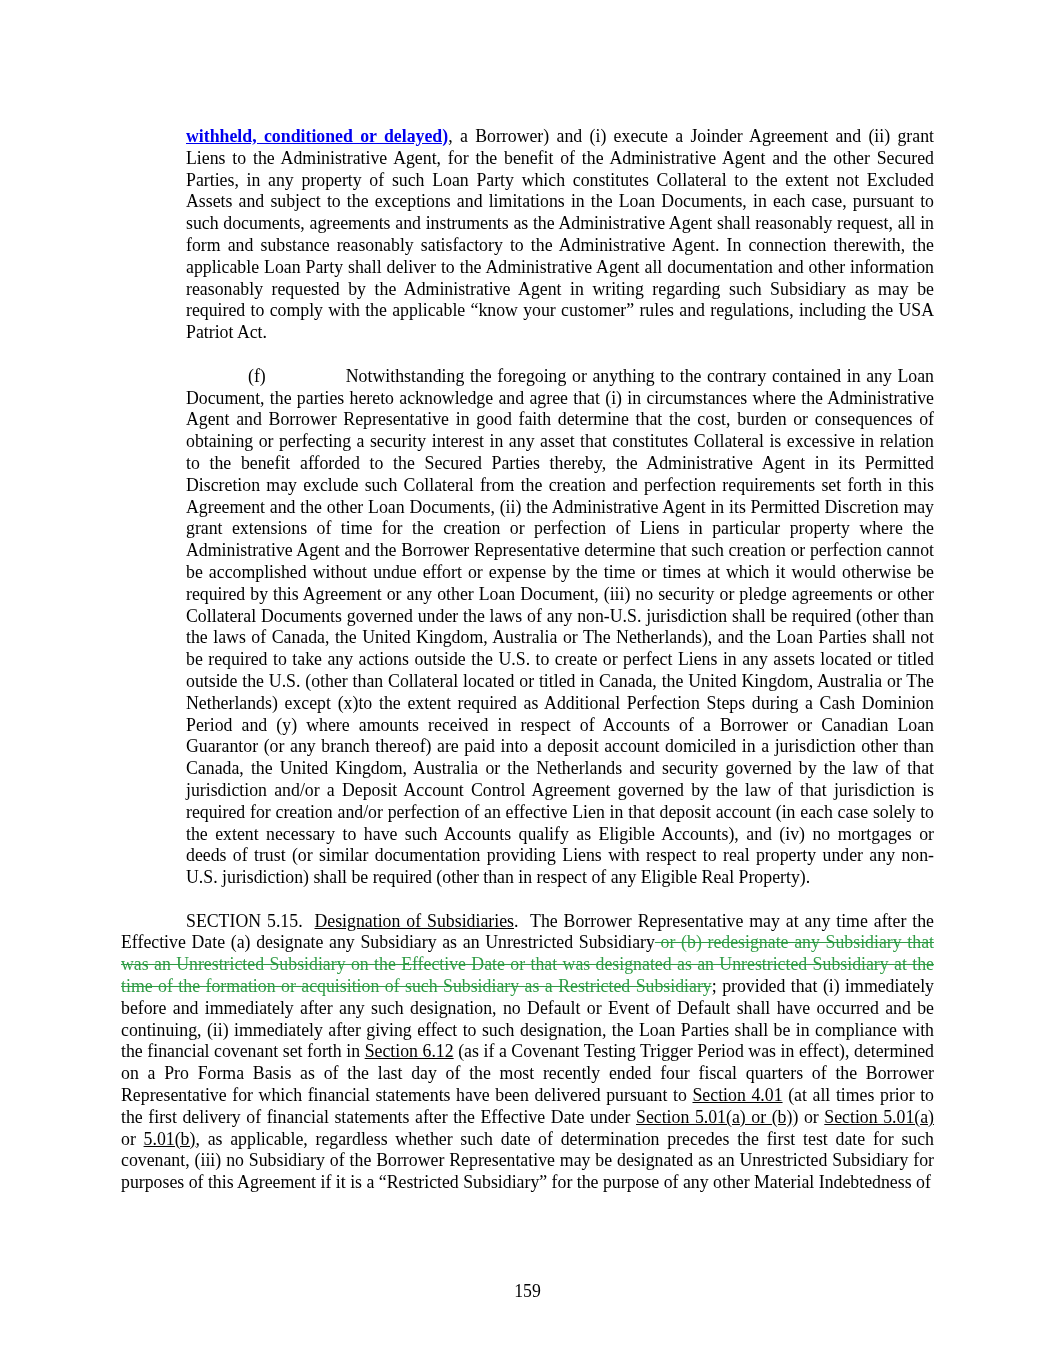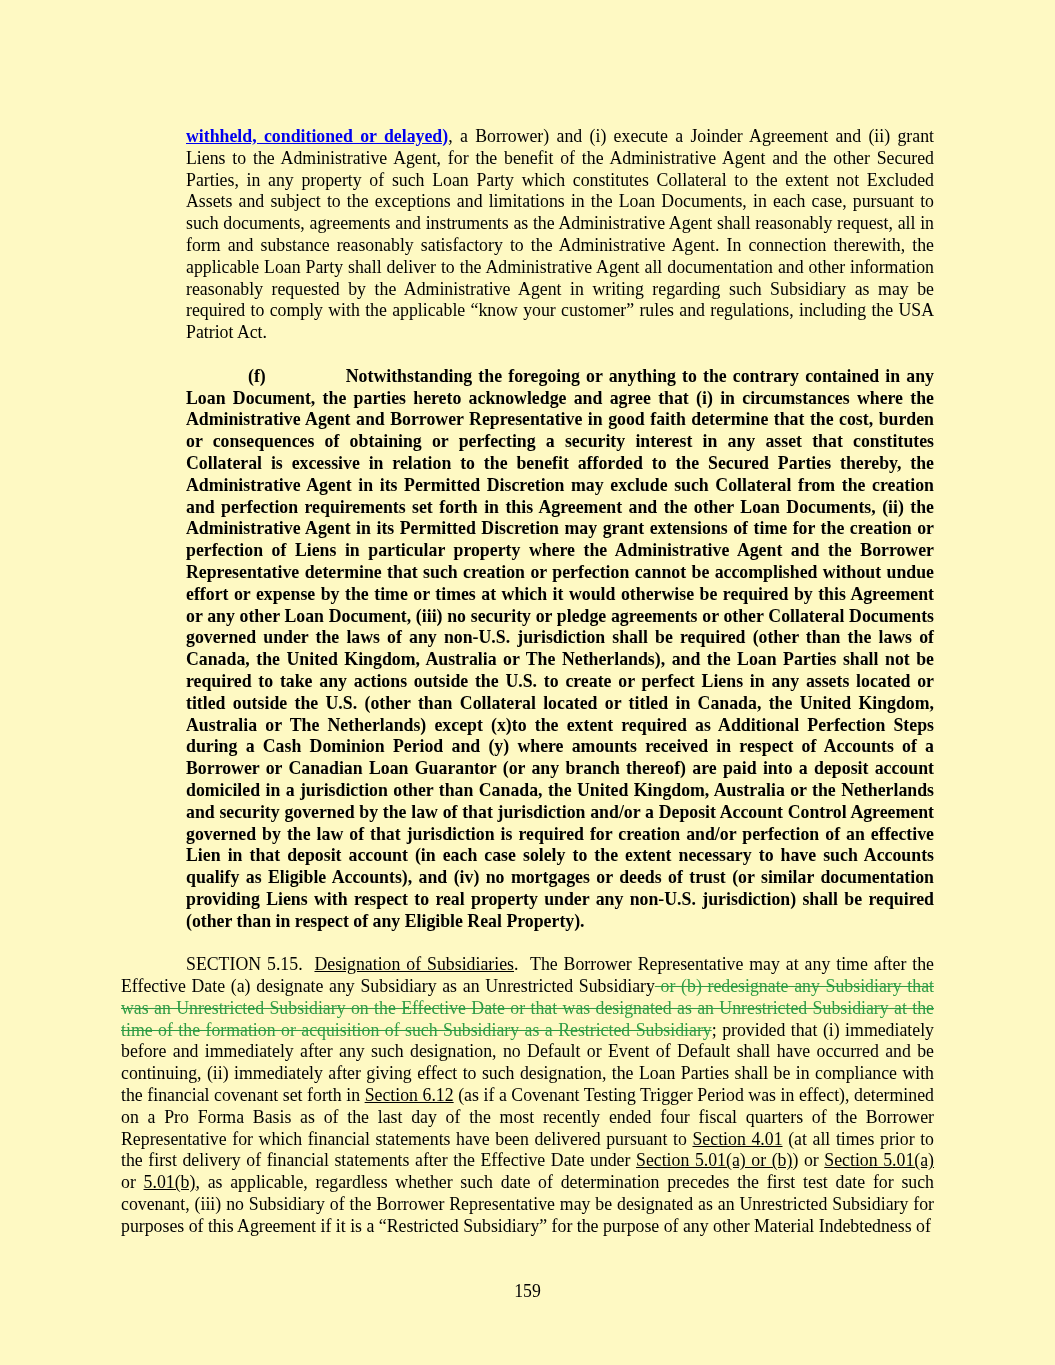--- a/index.html
+++ b/index.html
@@ -1,39 +1,39 @@
 <!DOCTYPE html>
 <html><head>
 <meta charset="utf-8">
 <style>
   html, body { margin: 0; padding: 0; background: #e8e8e8; }
   .page {
     position: relative;
     width: 1055px;
     height: 1365px;
     margin: 0 auto;
-    background: #fef9c3;
+    background: #ffffff;
     color: #000000;
     font-family: "Liberation Serif", "DejaVu Serif", serif;
     font-size: 17.8px;
     line-height: 21.8px;
     overflow: hidden;
   }
   .content {
     position: absolute;
     top: 126px;
     left: 121px;
     width: 813px;
   }
   p.para {
     margin: 0 0 21.8px 0;
     text-align: justify;
   }
   p.indented { margin-left: 65px; }
-  p.para-f { text-indent: 62px; font-weight: bold; }
+  p.para-f { text-indent: 62px; }
   p.section { text-indent: 65px; }
   .tab {
     display: inline-block;
     width: 80px;
   }
   .ins-link {
     color: #0000EE;
     font-weight: bold;
     text-decoration: underline;
   }

